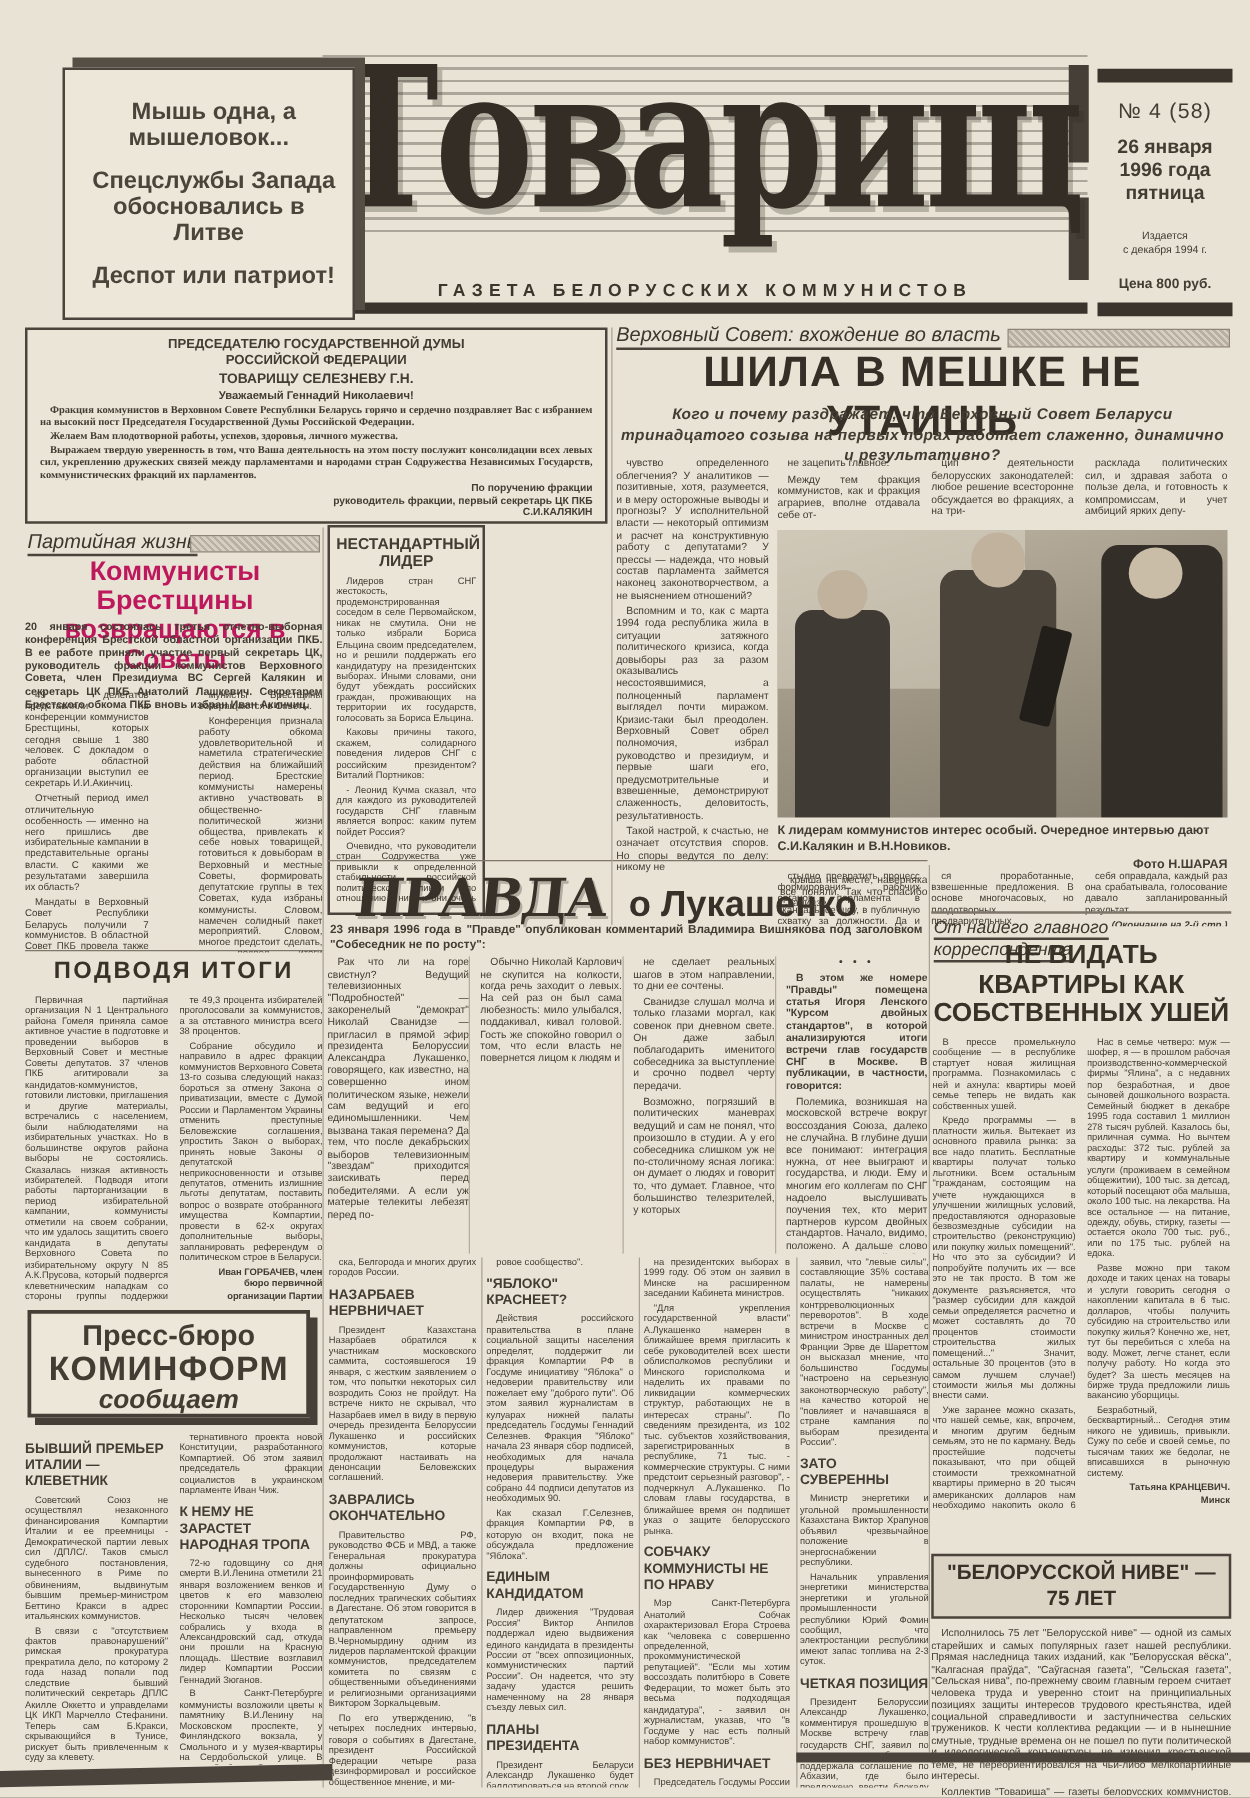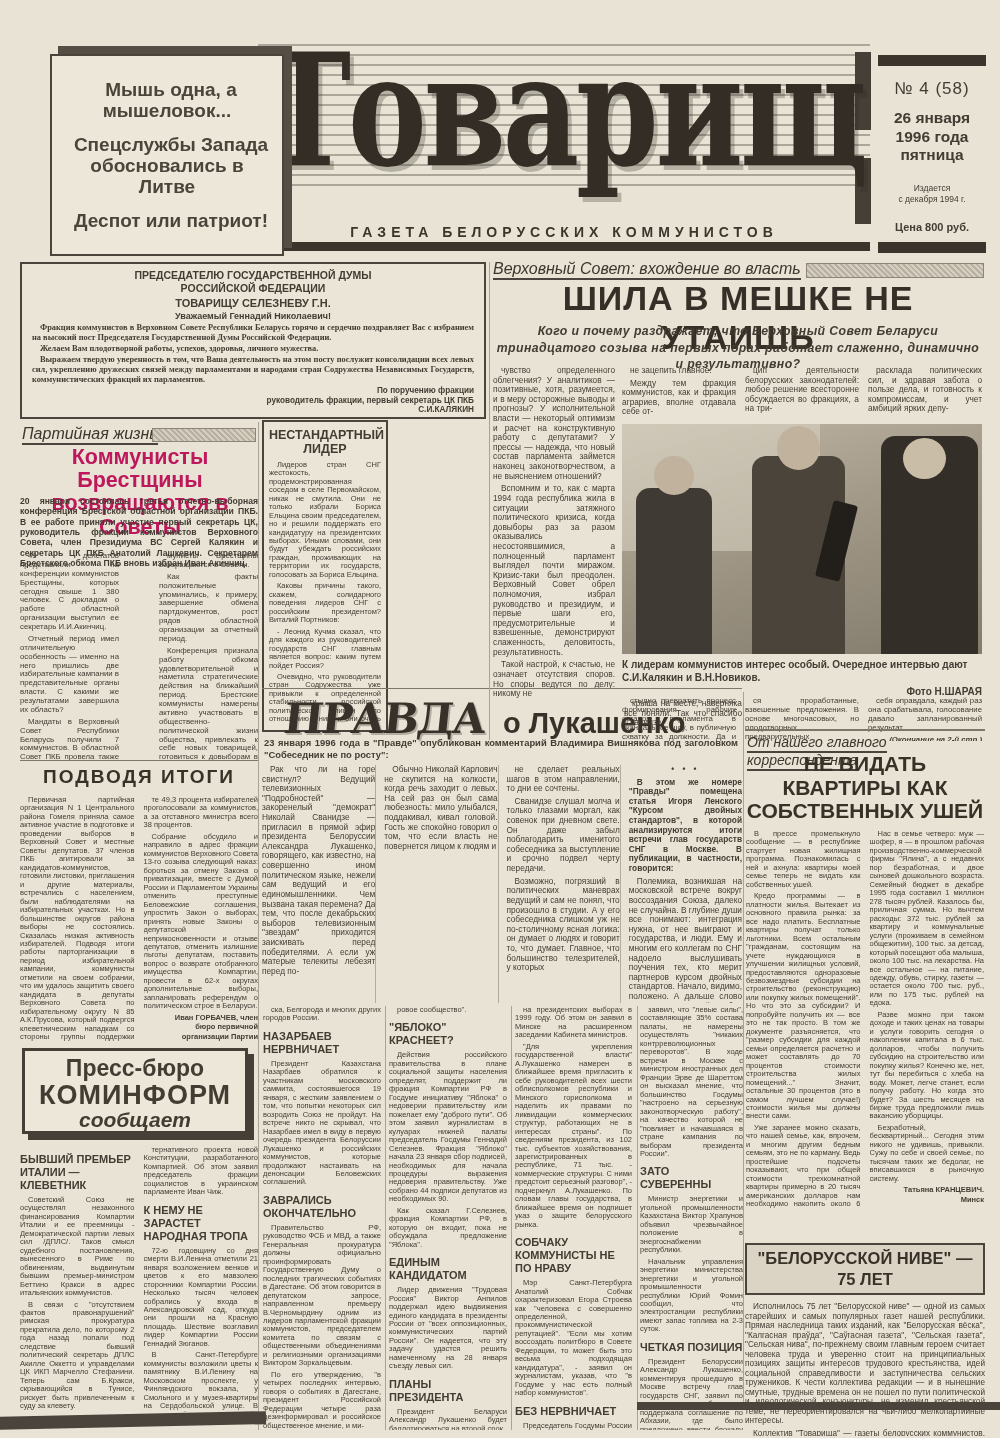--- a/index.html
+++ b/index.html
@@ -206,21 +206,20 @@
   <div class="abs party-head">Коммунисты Брестщины возвращаются в Советы</div>
   <div class="abs party-lead">20 января состоялась третья отчетно-выборная конференция Брестской областной организации ПКБ. В ее работе приняли участие первый секретарь ЦК, руководитель фракции коммунистов Верховного Совета, член Президиума ВС Сергей Калякин и секретарь ЦК ПКБ Анатолий Лашкевич. Секретарем Брестского обкома ПКБ вновь избран Иван Акинчиц.</div>
   <div class="abs flex" style="left:20px;top:552px;width:238px;height:210px;overflow:hidden;gap:40px;">
     <div class="col small">
         <p>49 делегатов представляли на конференции коммунистов Брестщины, которых сегодня свыше 1 380 человек. С докладом о работе областной организации выступил ее секретарь И.И.Акинчиц.</p>
         <p>Отчетный период имел отличительную особенность — именно на него пришлись две избирательные кампании в представительные органы власти. С какими же результатами завершила их область?</p>
         <p>Мандаты в Верховный Совет Республики Беларусь получили 7 коммунистов. В областной Совет ПКБ провела также 7 своих депутатов. Более 60 членов партии вошли в состав городских, районных и сельских Советов депутатов. И пусть в масштабах республики эти итоги достаточно скромны, но и они дают право на констатацию — ком-</p>
       </div>
     <div class="col small">
         <p>мунисты Брестщины возвращаются в Советы.</p>
-        <p>Как факты положительные упоминались, к примеру, завершение обмена партдокументов, рост рядов областной организации за отчетный период.</p>
         <p>Конференция признала работу обкома удовлетворительной и наметила стратегические действия на ближайший период. Брестские коммунисты намерены активно участвовать в общественно-политической жизни общества, привлекать к себе новых товарищей, готовиться к довыборам в Верховный и местные Советы, формировать депутатские группы в тех Советах, куда избраны коммунисты. Словом, намечен солидный пакет мероприятий. Словом, многое предстоит сделать, — подвел итоги конференции Иван Акинчиц.</p>
       </div>
   </div>
 
   <div class="abs leader">
     <div class="t">НЕСТАНДАРТНЫЙ ЛИДЕР</div>
     <div class="col tiny" style="height:262px;">
         <p>Лидеров стран СНГ жестокость, продемонстрированная соседом в селе Первомайском, никак не смутила. Они не только избрали Бориса Ельцина своим председателем, но и решили поддержать его кандидатуру на президентских выборах. Иными словами, они будут убеждать российских граждан, проживающих на территории их государств, голосовать за Бориса Ельцина.</p>
         <p>Каковы причины такого, скажем, солидарного поведения лидеров СНГ с российским президентом? Виталий Портников:</p>
         <p>- Леонид Кучма сказал, что для каждого из руководителей государств СНГ главным является вопрос: каким путем пойдет Россия?</p>

